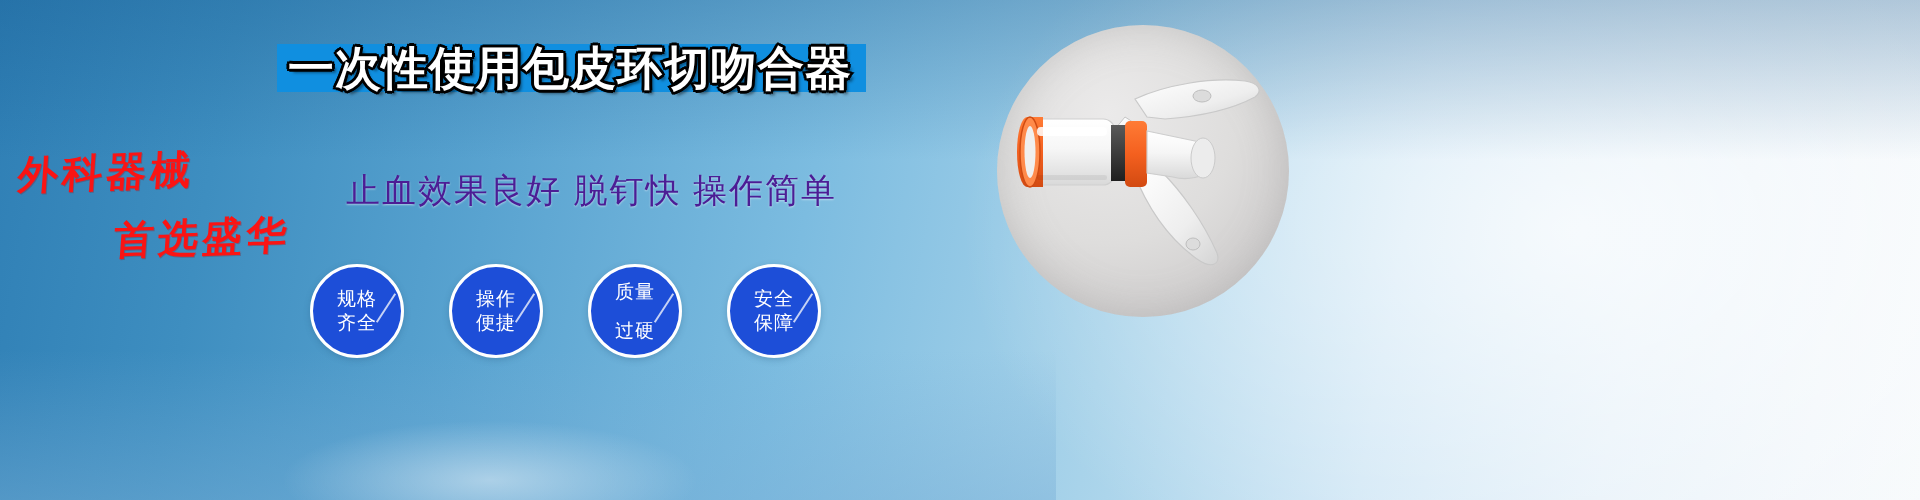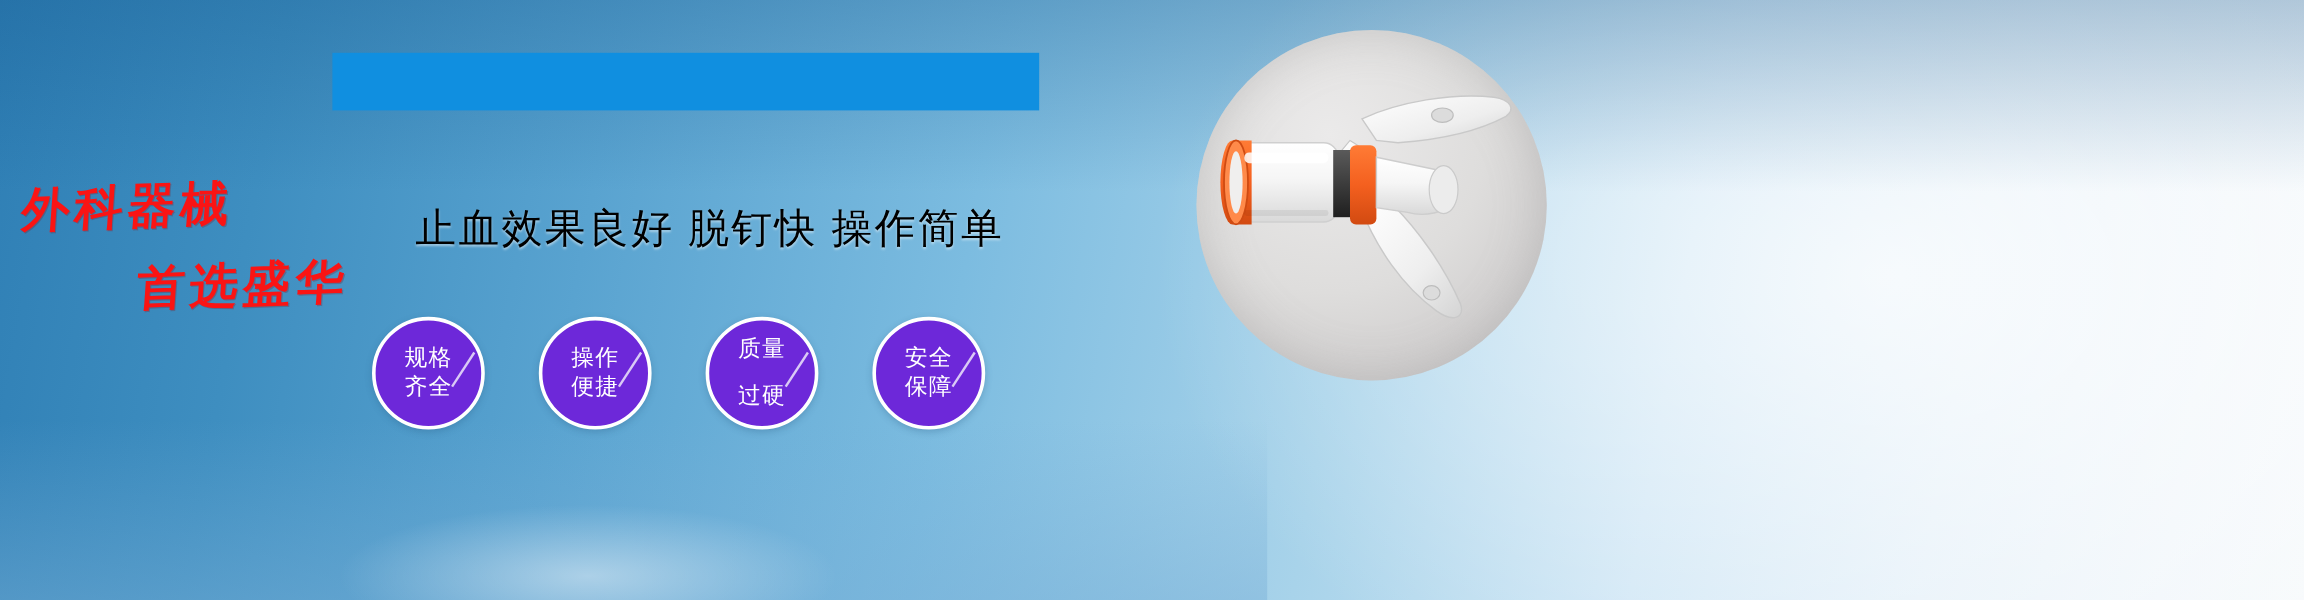--- a/index.html
+++ b/index.html
@@ -105,30 +105,30 @@
     text-shadow:
       3px 0 0 #000, -3px 0 0 #000, 0 3px 0 #000, 0 -3px 0 #000,
       2px 2px 0 #000, -2px 2px 0 #000, 2px -2px 0 #000, -2px -2px 0 #000,
       4px 4px 3px rgba(0,0,0,0.45);
   }
 
   
   #subtitle {
     position:absolute; left:346px; top:168px;
     font-size:34px; font-weight:400; letter-spacing:2px;
-    color:#000000;
+    color:#4c1d95;
     text-shadow:0 1px 2px rgba(255,255,255,0.5);
     white-space:nowrap;
   }
 
   
   #badges { position:absolute; left:310px; top:264px; }
   .badge {
     position:absolute; width:94px; height:94px; border-radius:50%;
-    background:#6d28d9;
+    background:#1d4ed8;
     border:3px solid #ffffff;
     box-shadow:0 2px 6px rgba(40,90,130,0.30);
     color:#ffffff;
     display:flex; flex-direction:column;
     align-items:center; justify-content:center;
     font-size:19px; line-height:1.25; letter-spacing:1px;
     overflow:hidden;
   }
   .badge::after {
     content:"";
@@ -163,20 +163,21 @@
   <div class="bg-bottomshade"></div>
   <div class="bg-wave"></div>
 
 
   <div id="slogan">
     <div class="slogan-l1">外科器械</div>
     <div class="slogan-l2">首选盛华</div>
   </div>
 
   <div id="title-band"></div>
+  <div id="title-text">一次性使用包皮环切吻合器</div>
 
   <div id="subtitle">止血效果良好 脱钉快 操作简单</div>
 
   <div id="badges">
     <div class="badge badge-0">
       <span>规格</span>
       <span>齐全</span>
     </div>
     <div class="badge badge-1">
       <span>操作</span>

